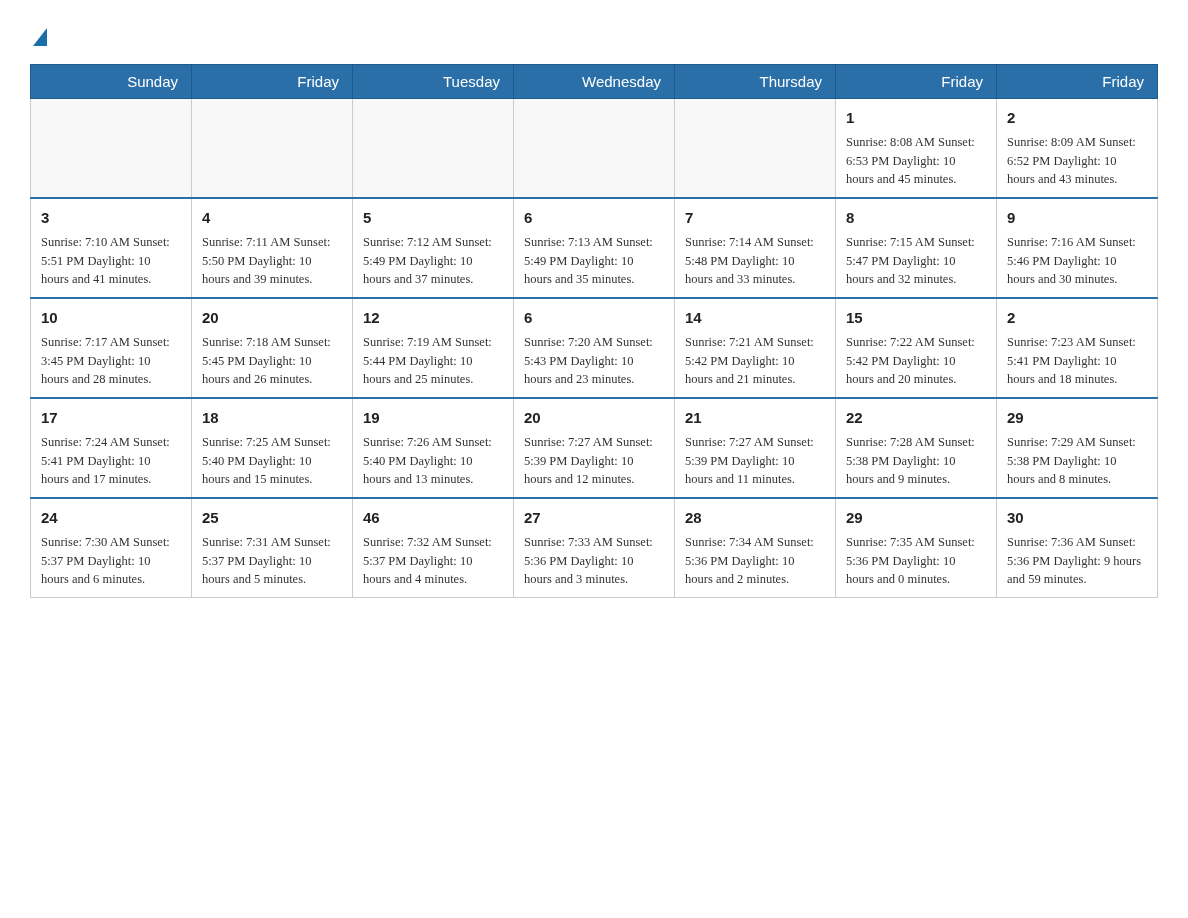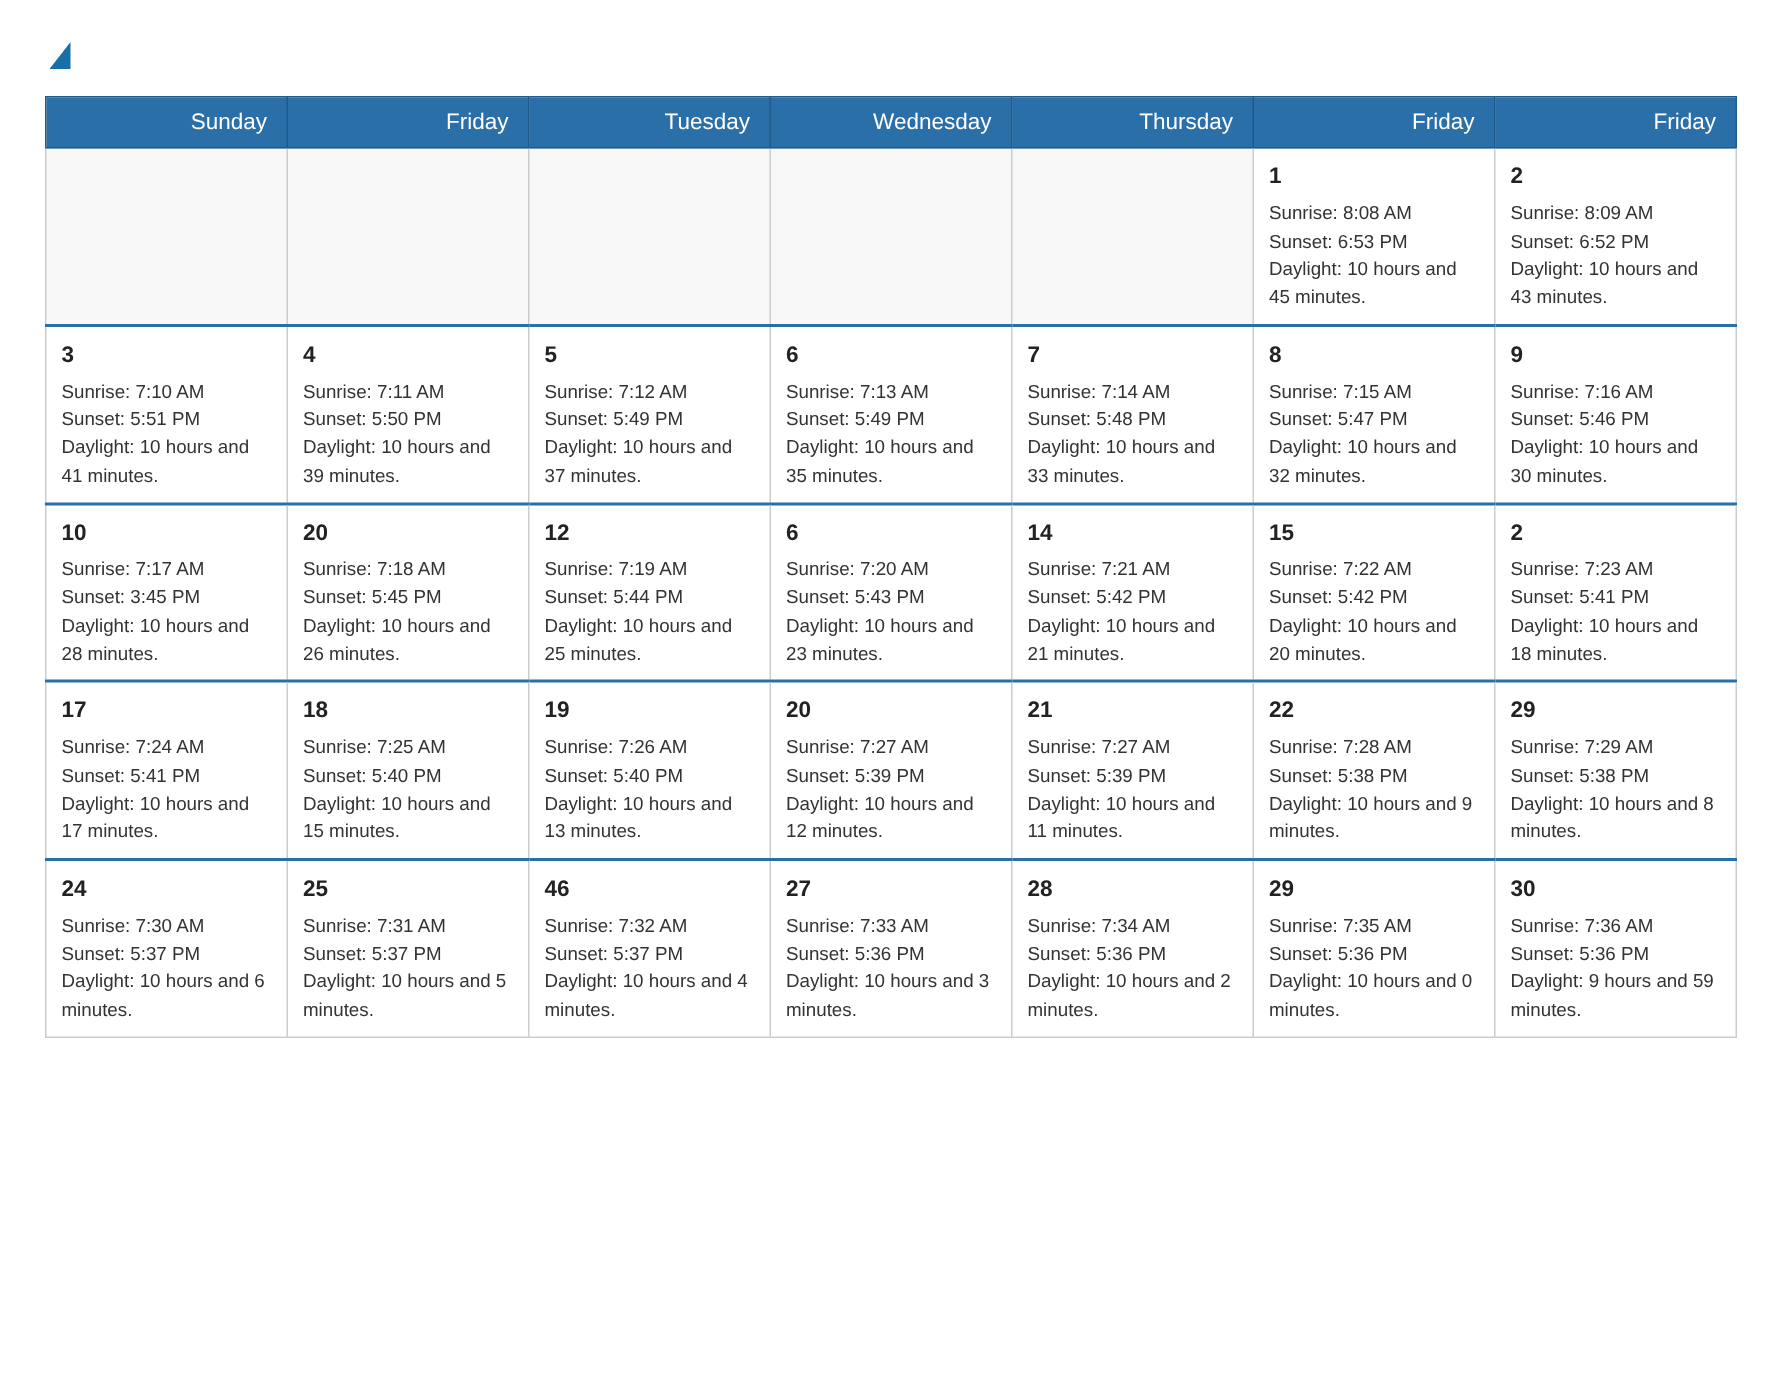--- a/index.html
+++ b/index.html
@@ -93,20 +93,21 @@
       font-size: 15px;
       font-weight: bold;
       color: #222;
       display: block;
       margin-bottom: 4px;
     }
     .day-info {
       font-size: 12.5px;
       color: #333;
       line-height: 1.5;
+      font-family: Liberation Serif, serif;
     }
     .row-divider td {
       border-top: 2px solid #2a6fa8;
     }
   </style>
 </head>
 <body>
 
 <div class="header">
   <div class="logo">

